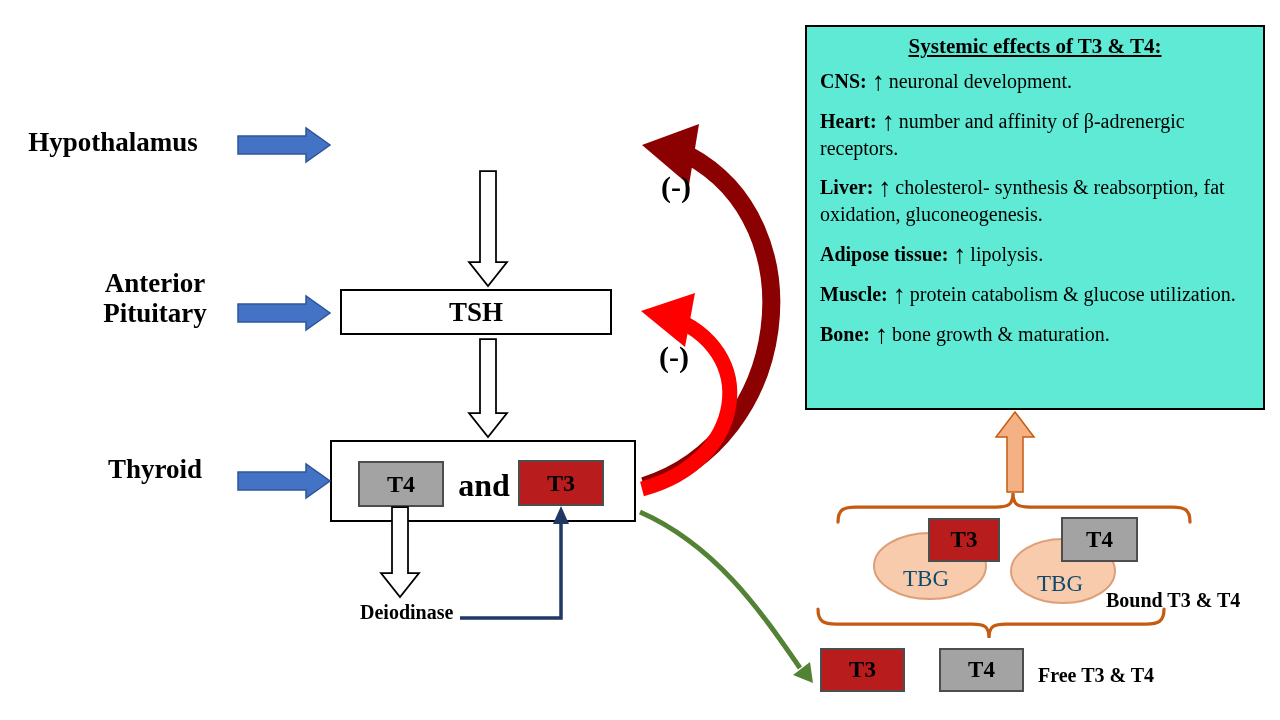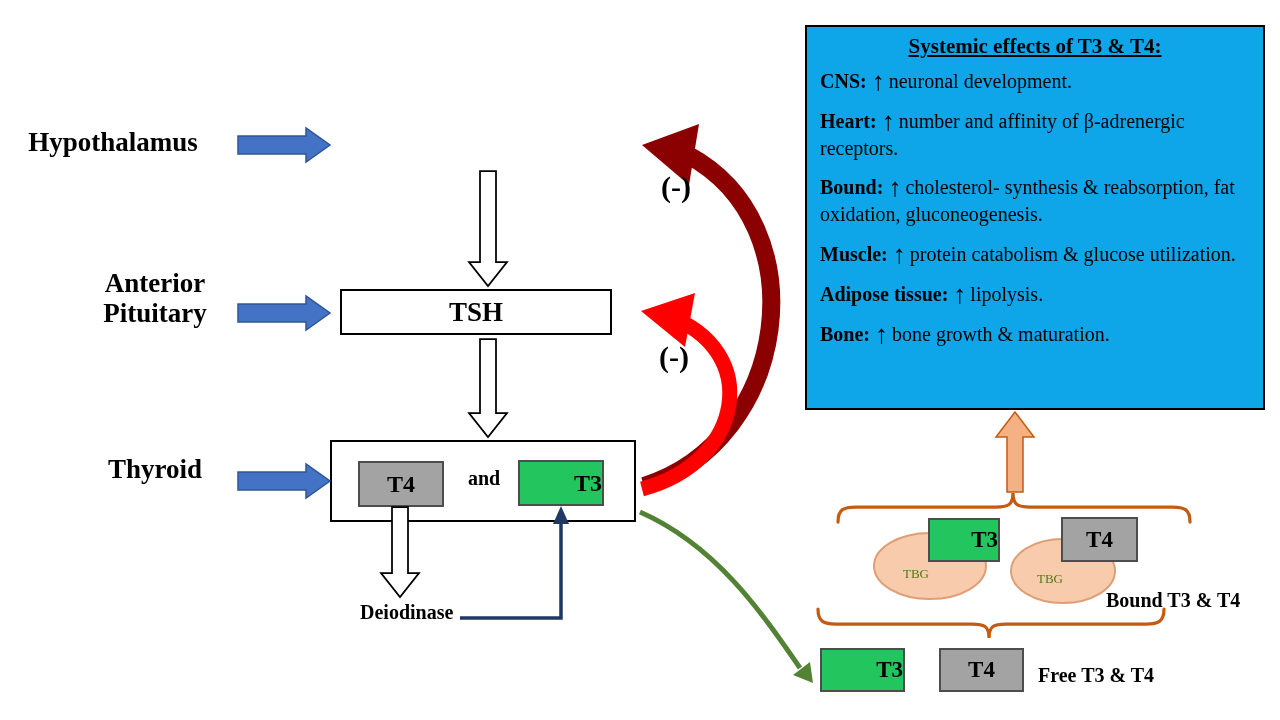--- a/index.html
+++ b/index.html
@@ -8,31 +8,31 @@
   .stage { position:relative; width:1280px; height:720px; background:#fff; overflow:hidden; }
   .abs { position:absolute; }
   svg.layer { position:absolute; left:0; top:0; width:1280px; height:720px; }
   #svg-under { z-index:0; }
   #svg-over { z-index:2; pointer-events:none; }
 
   .side-label { position:absolute; z-index:1; font-weight:bold; font-size:27px; line-height:1.12; text-align:center; }
   .hbox { position:absolute; z-index:1; background:#fff; border:2px solid #000; display:flex; align-items:center; justify-content:center; font-weight:bold; font-size:27px; }
   .neg { position:absolute; z-index:3; font-weight:bold; font-size:30px; }
   .chip { position:absolute; z-index:1; border:2px solid #4d4d4d; display:flex; align-items:center; justify-content:center; font-weight:bold; font-size:23px; }
-  .chip.t3 { background:#22c55e;justify-content:flex-end; }
+  .chip.t3 { background:#b91c1c; }
   .chip.t4 { background:#a3a3a3; }
   .small-bold { position:absolute; z-index:1; font-weight:bold; font-size:20px; }
 
-  .se-box { position:absolute; z-index:1; left:805px; top:25px; width:460px; height:385px; background:#0ea5e9; border:2px solid #000; padding:7px 13px 4px 13px; }
+  .se-box { position:absolute; z-index:1; left:805px; top:25px; width:460px; height:385px; background:#5eead4; border:2px solid #000; padding:7px 13px 4px 13px; }
   .se-title { text-align:center; font-weight:bold; font-size:21px; text-decoration:underline; margin-bottom:9px; }
   .se-item { font-size:20px; line-height:1.32; margin-bottom:13px; }
   .se-organ { font-weight:bold; }
   .se-arrow { font-weight:bold; font-size:26px; line-height:1; vertical-align:-2px; letter-spacing:-1px; }
 
-  .tbg-label { position:absolute; z-index:1; font-size:13px; color:#4d7c0f; }
+  .tbg-label { position:absolute; z-index:1; font-size:23px; color:#0c4a6e; }
 </style>
 </head>
 <body>
 
 <div class="stage">
 
   <svg id="svg-under" class="layer">
     <ellipse cx="930" cy="566" rx="56" ry="33" stroke-width="2" stroke="#DE9E76" fill="#F7CBAC"></ellipse>
     <ellipse cx="1063" cy="571" rx="52" ry="32" stroke-width="2" stroke="#DE9E76" fill="#F7CBAC"></ellipse>
   </svg>
@@ -48,21 +48,21 @@
 
 
   <div class="hbox" style="left:340px; top:289px; width:272px; height:46px;">
     <span>TSH</span>
   </div>
 
   <div class="hbox" style="left:330px; top:440px; width:306px; height:82px; display:block;">
     <div class="chip t4" style="left:26px; top:19px; width:86px; height:46px; font-size:24px;">
       <span>T4</span>
     </div>
-    <div class="abs" style="left:118px; top:25px; width:68px; text-align:center; font-weight:bold; font-size:20px;">and</div>
+    <div class="abs" style="left:118px; top:25px; width:68px; text-align:center; font-weight:bold; font-size:32px;">and</div>
     <div class="chip t3" style="left:186px; top:18px; width:86px; height:46px; font-size:24px;">
       <span>T3</span>
     </div>
   </div>
 
   <div class="neg" style="left:661px; top:170px;">(-)</div>
   <div class="neg" style="left:659px; top:340px;">(-)</div>
 
   <div class="small-bold" style="left:360px; top:601px;">Deiodinase</div>
 
@@ -73,33 +73,33 @@
       <span class="se-organ">CNS:</span>
       <span class="se-arrow">↑</span>
       <span>neuronal development.</span>
     </div>
     <div class="se-item">
       <span class="se-organ">Heart:</span>
       <span class="se-arrow">↑</span>
       <span>number and affinity of β-adrenergic receptors.</span>
     </div>
     <div class="se-item">
-      <span class="se-organ">Bound:</span>
+      <span class="se-organ">Liver:</span>
       <span class="se-arrow">↑</span>
       <span>cholesterol- synthesis &amp; reabsorption, fat oxidation, gluconeogenesis.</span>
+    </div>
+    <div class="se-item">
+      <span class="se-organ">Adipose tissue:</span>
+      <span class="se-arrow">↑</span>
+      <span>lipolysis.</span>
     </div>
     <div class="se-item">
       <span class="se-organ">Muscle:</span>
       <span class="se-arrow">↑</span>
       <span>protein catabolism &amp; glucose utilization.</span>
-    </div>
-    <div class="se-item">
-      <span class="se-organ">Adipose tissue:</span>
-      <span class="se-arrow">↑</span>
-      <span>lipolysis.</span>
     </div>
     <div class="se-item">
       <span class="se-organ">Bone:</span>
       <span class="se-arrow">↑</span>
       <span>bone growth &amp; maturation.</span>
     </div>
   </div>
 
   <div class="tbg-label" style="left:903px; top:566px;">TBG</div>
   <div class="tbg-label" style="left:1037px; top:571px;">TBG</div>

